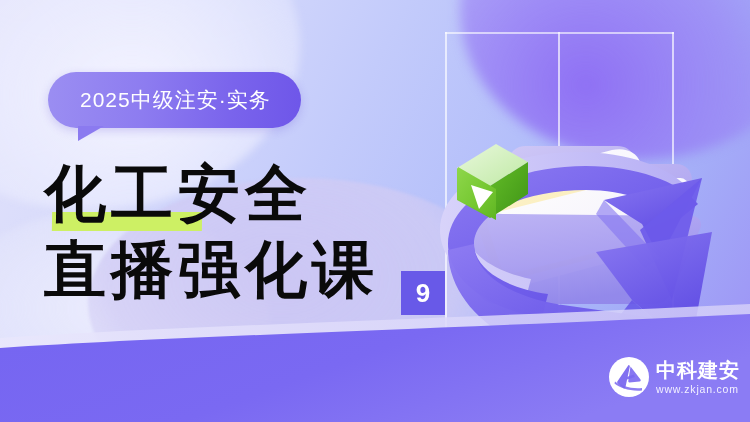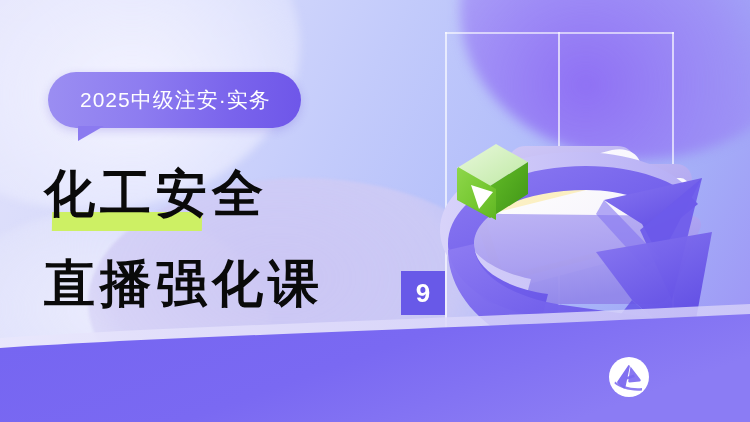--- a/index.html
+++ b/index.html
@@ -97,24 +97,24 @@
   .pill-tail {
     position:absolute; left:30px; bottom:-13px;
     width:0; height:0;
     border-left:26px solid #8b7af0;
     border-bottom:15px solid transparent;
   }
 
   
   .headline { position:absolute; left:44px; top:156px; width:420px; }
   .hl-row { position:relative; height:76px; }
-  .hl-row.r2 { margin-top:14px; display:flex; align-items:center; }
+  .hl-row.r2 { display:flex; align-items:center; }
   .hl-text {
     position:relative; z-index:2;
-    font-size:51px; font-weight:bold;
+    font-size:62px; font-weight:bold;
     font-family:Liberation Serif, serif;
     color:#0a0a0a; letter-spacing:5px; line-height:76px;
     white-space:nowrap;
     text-align:right;
   }
   .hl-underline {
     position:absolute; z-index:1;
     left:8px; top:56px; width:150px; height:19px;
     background:#cdf064;
     transform:skewX(-1deg);
@@ -314,15 +314,19 @@
     <div class="logo-mark">
       <svg viewBox="0 0 40 40" width="40" height="40">
         <g fill="#7a68ef">
           <path d="M19.5,8 C20.4,8 21,8.8 20.8,9.7 L16.4,30.5 C16.2,31.4 15.2,31.8 14.5,31.2 L8.6,26.2 C8,25.7 8,24.8 8.5,24.3 Z" opacity="0.95"></path>
           <path d="M21.5,9.5 L31.5,22.5 C32.1,23.3 31.6,24.4 30.6,24.5 L20.5,25.4 C19.6,25.5 19,24.6 19.3,23.8 Z" opacity="0.9"></path>
           <path d="M6,24.5 C12,29 22,32 33,31 L33,33.5 C21,34.5 11,31 5.5,26.5 Z" opacity="0.85"></path>
           <path d="M17.5,20 L25,17.5 L25.8,20 L18.3,22.6 Z" opacity="0.9"></path>
         </g>
       </svg>
     </div>
+    <div class="logo-txt">
+      <span class="logo-name">中科建安</span>
+      <span class="logo-url">www.zkjan.com</span>
+    </div>
   </div>
 
 </div>
 
 </body></html>

